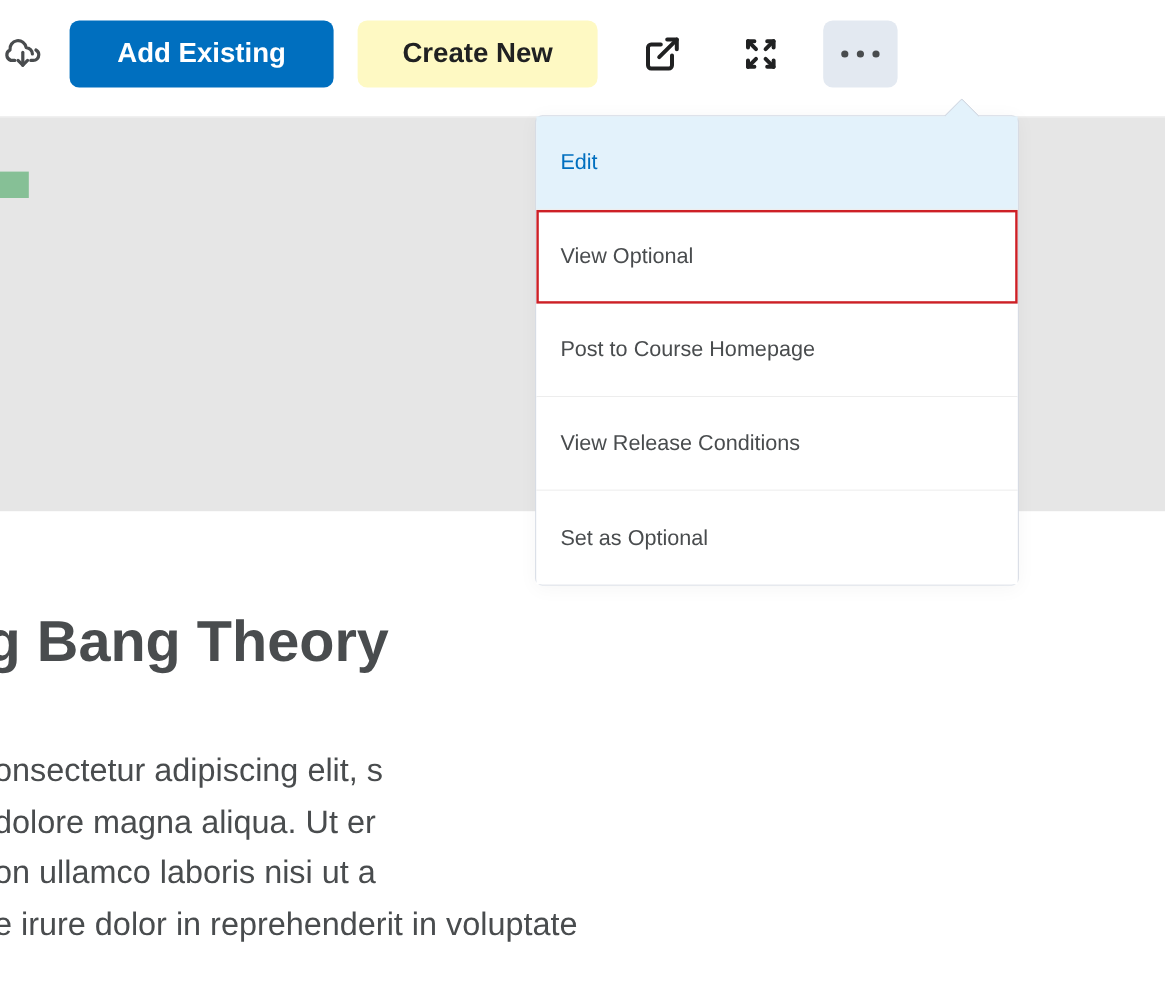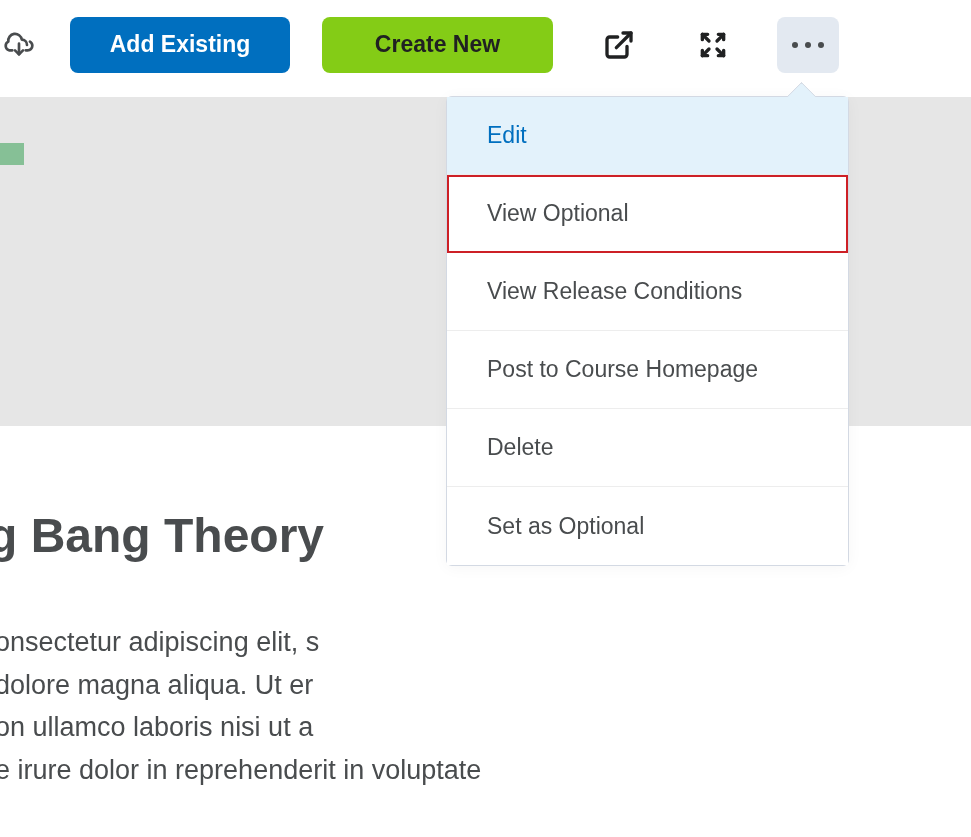--- a/index.html
+++ b/index.html
@@ -12,21 +12,21 @@
       background: #ffffff;
       width: 971px;
       height: 837px;
       overflow: hidden;
       position: relative;
     }
     .toolbar {
       display: flex;
       align-items: center;
       padding: 10px 0 18px 0;
-      gap: 32px;
+      gap: 20px;
       border-bottom: 1px solid #e6e6e6;
       height: 98px;
       background: #ffffff;
     }
     .cloud-icon-wrap {
       display: flex;
       align-items: center;
       justify-content: center;
       width: 38px;
       height: 50px;
@@ -47,23 +47,23 @@
       cursor: pointer;
       border: none;
       padding: 0 32px;
     }
     .btn-primary {
       background: #006fbf;
       color: #ffffff;
       width: 220px;
     }
     .btn-secondary {
-      background: #84cc16;
+      background: #fef9c3;
       color: #202122;
-      width: 231px;
+      width: 200px;
     }
     .icon-btn {
       display: inline-flex;
       align-items: center;
       justify-content: center;
       width: 60px;
       height: 56px;
       background: transparent;
       border: none;
       border-radius: 8px;
@@ -147,22 +147,22 @@
       background: #e3f2fb;
       border-left: 1px solid #d3d9e3;
       border-top: 1px solid #d3d9e3;
       transform: rotate(45deg);
       border-top-left-radius: 2px;
     }
     .menu-item {
       display: flex;
       align-items: center;
       height: 78px;
-      padding-left: 40px;
-      font-size: 23px;
+      padding-left: 20px;
+      font-size: 18px;
       color: #494c4e;
       cursor: pointer;
       border-bottom: 1px solid #ededed;
       background: #ffffff;
     }
     .menu-item:last-child {
       border-bottom: none;
     }
     .menu-item.active {
       background: #e3f2fb;
@@ -231,17 +231,16 @@
     <div class="para">onsectetur adipiscing elit, s</div>
     <div class="para">dolore magna aliqua. Ut er</div>
     <div class="para">on ullamco laboris nisi ut a</div>
     <div class="para">e irure dolor in reprehenderit in voluptate</div>
   </div>
 </div>
 
 <div class="menu">
   <div class="menu-item active">Edit</div>
   <div class="menu-item highlight">View Optional</div>
+  <div class="menu-item">Post to Course Homepage</div>
   <div class="menu-item">View Release Conditions</div>
-  <div class="menu-item">Post to Course Homepage</div>
-  <div class="menu-item">Delete</div>
   <div class="menu-item">Set as Optional</div>
 </div>
 
 </body></html>

